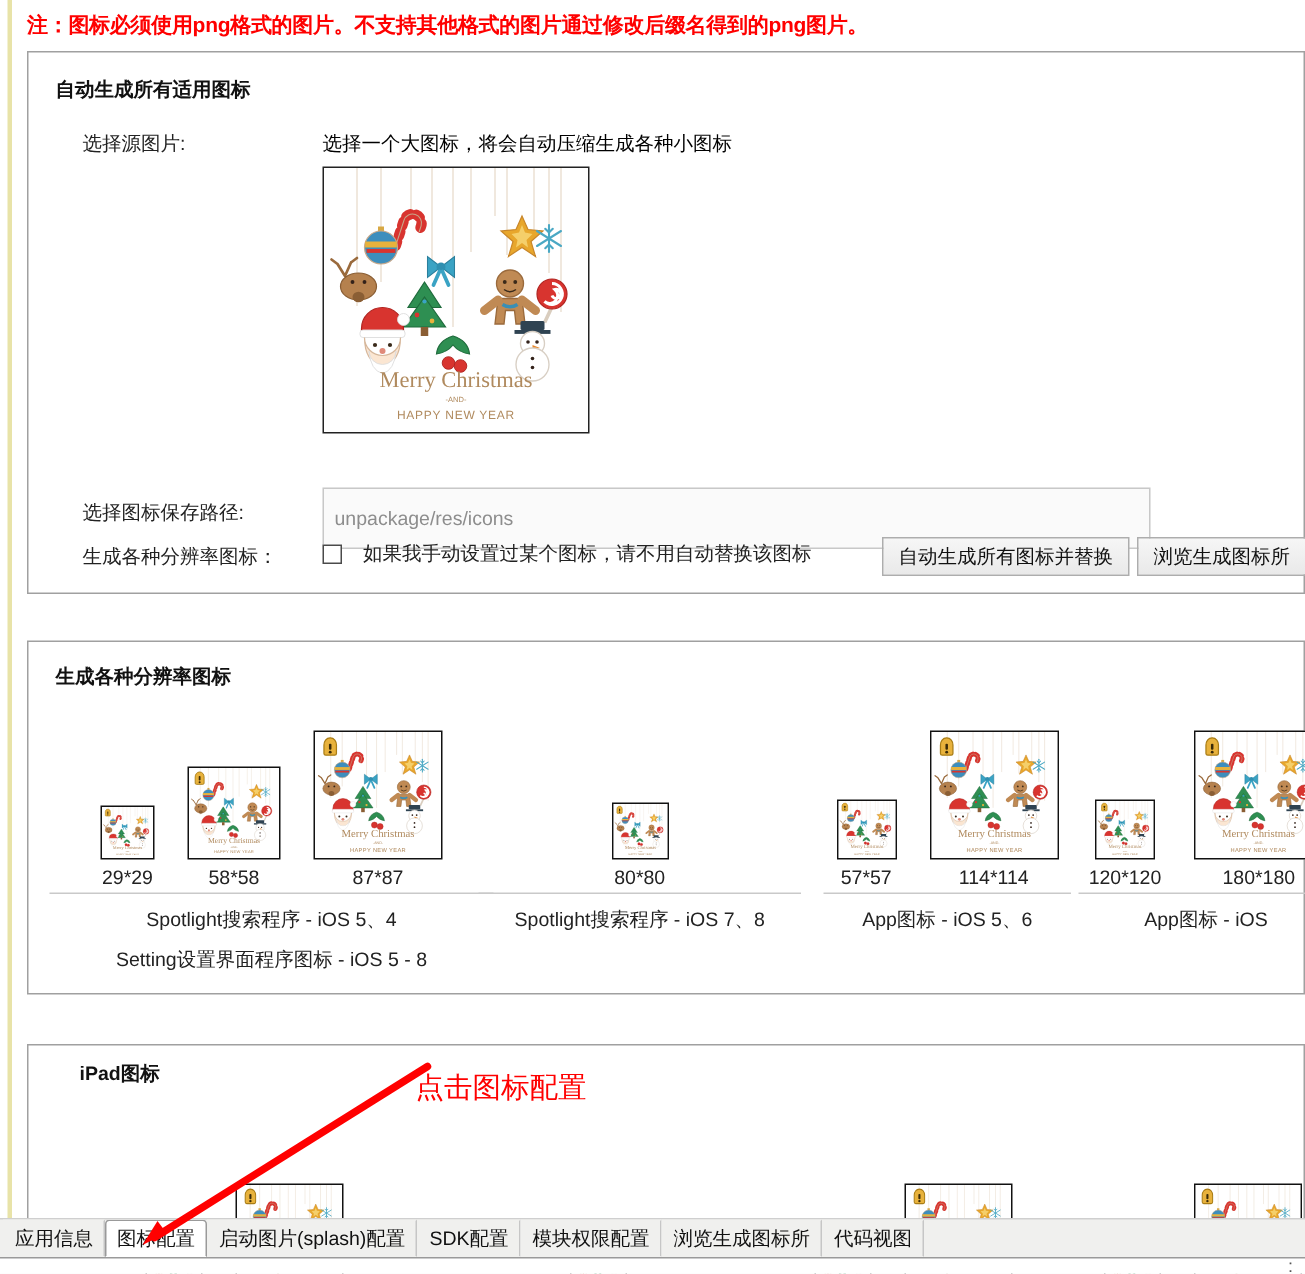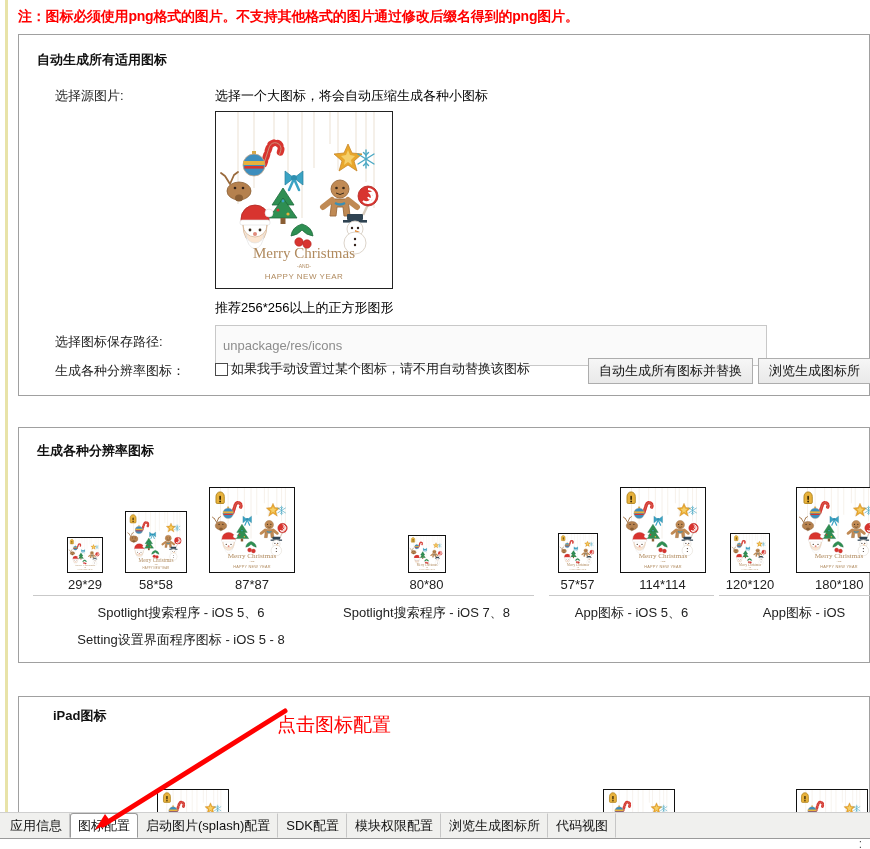--- a/index.html
+++ b/index.html
@@ -95,21 +95,21 @@
     padding: 0 7px;
     outline: none;
   }
 
   #lbl-resolutions { left: 36px; top: 327px; }
   .chk-wrap {
     position: absolute;
     left: 196px; top: 325px;
     display: flex;
     align-items: center;
-    gap: 3px;
+    gap: 14px;
     white-space: nowrap;
   }
   .chk-box {
     width: 13px; height: 13px;
     border: 1px solid #4a4a4a;
     background: #ffffff;
     display: inline-block;
     flex: 0 0 auto;
   }
   .chk-label { font-size: 13px; color: #222; }
@@ -387,21 +387,20 @@
             <circle cx="11" cy="31" r="1.2" fill="#33221a"></circle>
           </g>
 
           <text x="88" y="146" text-anchor="middle" font-family="Liberation Serif, DejaVu Serif, serif" font-size="15" fill="#b08a5e">Merry Christmas</text>
           <text x="88" y="156" text-anchor="middle" font-family="Liberation Sans, DejaVu Sans, sans-serif" font-size="5" fill="#b08a5e">-AND-</text>
           <text x="88" y="167" text-anchor="middle" font-family="Liberation Sans, DejaVu Sans, sans-serif" font-size="8" fill="#b08a5e" letter-spacing="0.5">HAPPY NEW YEAR</text>
         </svg>
       </div>
     </div>
 
-    <div class="row-hint" id="hint-recommend">推荐256*256以上的正方形图形</div>
 
     <div class="row-label" id="lbl-savepath">选择图标保存路径:</div>
     <input class="path-input" id="save-path-input" readonly="" value="unpackage/res/icons" style="">
 
     <div class="row-label" id="lbl-resolutions">生成各种分辨率图标：</div>
     <div class="chk-wrap">
       <span class="chk-box"></span>
       <span class="chk-label">如果我手动设置过某个图标，请不用自动替换该图标</span>
     </div>
 
@@ -805,21 +804,21 @@
                     <path d="M12 1.5 C7.5 1.5 5 5.5 5 9.5 L5 19 a2 2 0 0 0 2 2 L17 21 a2 2 0 0 0 2 -2 L19 9.5 C19 5.5 16.5 1.5 12 1.5 Z" fill="#e8b23c" stroke="#a97d16" stroke-width="1.4"></path>
                     <rect x="10.6" y="8" width="2.8" height="7" rx="1.2" fill="#3a2a08"></rect>
                     <circle cx="12" cy="17.6" r="1.6" fill="#3a2a08"></circle>
                   </svg>
                 </div>
               </div>
               <div class="tile-size">87*87</div>
             </div>
           </div>
           <div class="group-rule"></div>
-          <div class="group-caption">Spotlight搜索程序 - iOS 5、6</div>
+          <div class="group-caption">Spotlight搜索程序 - iOS 5、4</div>
           <div class="group-caption">Setting设置界面程序图标 - iOS 5 - 8</div>
         </div>
         <div class="icon-group" style="left: 300px; width: 215px;">
           <div class="icon-tiles">
             <div class="tile">
               <div class="tile-img" style="width: 38px; height: 38px;">
                 <div class="xmas">
         <svg viewBox="0 0 176 176" preserveAspectRatio="none" aria-hidden="true">
           <rect x="0" y="0" width="176" height="176" fill="#ffffff"></rect>
           <g stroke="#e6d9c8" stroke-width="0.8">

